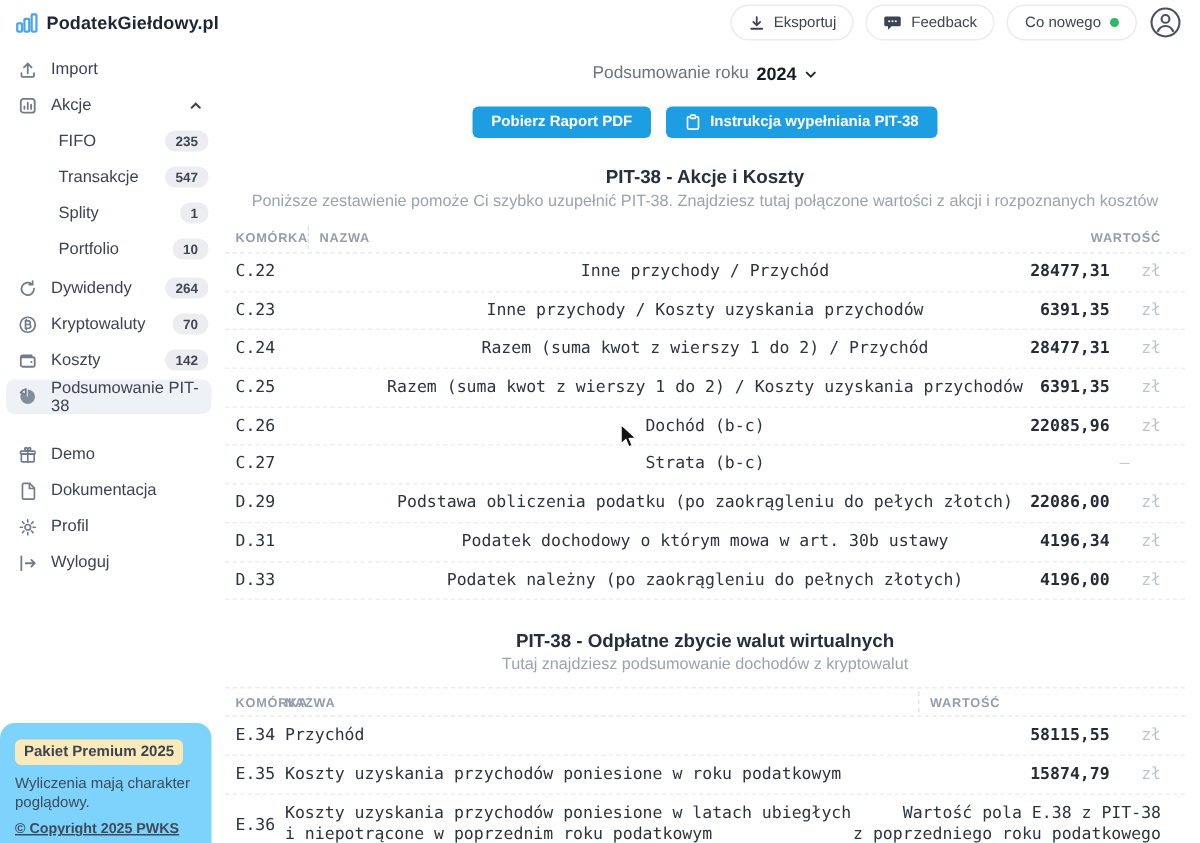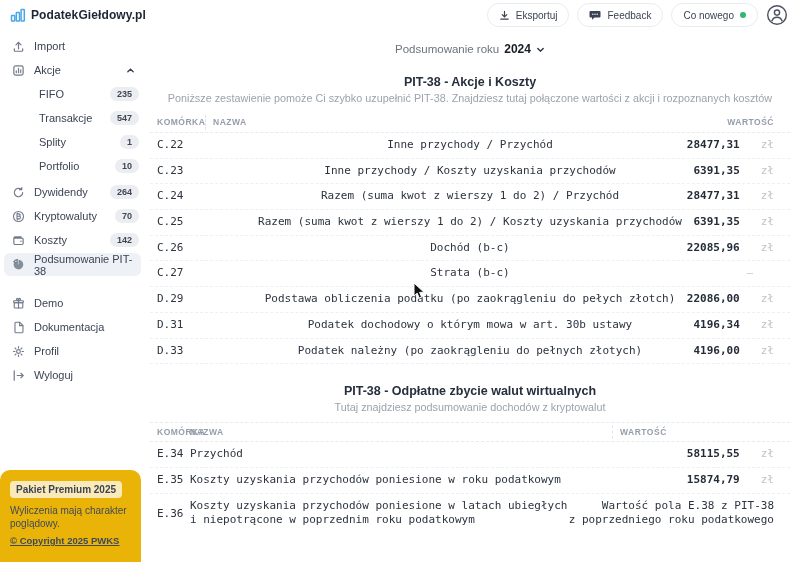--- a/index.html
+++ b/index.html
@@ -23,21 +23,21 @@
   .sidebar{width:145px;flex:0 0 145px;position:relative;padding-top:4px;}
   .nav-item{display:flex;align-items:center;gap:9px;height:24px;padding:0 6px 0 12px;font-size:11px;
     color:#3b4354;cursor:pointer;}
   .nav-item .ic{width:13px;height:13px;flex:0 0 13px;color:#717b8a;display:flex;}
   .nav-sub{padding-left:39px;}
   .badge{margin-left:auto;background:#ebedf1;color:#3f4756;font-size:9px;font-weight:600;
     padding:2px 7px;border-radius:9px;}
   .chev{margin-left:auto;color:#3b4354;display:flex;margin-right:4px;}
   .nav-sel{background:#eef1f5;border-radius:6px;margin:1px 4px;height:23px;padding-left:8px;}
   .nav-gap{height:14px;}
-  .premium-box{position:absolute;left:0;right:4px;bottom:0;height:92px;background:#eab308;
+  .premium-box{position:absolute;left:0;right:4px;bottom:0;height:80px;background:#7dd3fc;
     border-radius:10px 10px 0 0;padding:9px 10px 0 10px;box-sizing:border-box;}
   .premium-badge{display:inline-block;background:#fbeab9;border-radius:4px;padding:3px 6px;
     font-size:10px;font-weight:700;color:#3c4454;}
   .premium-note{margin-top:6px;font-size:10px;line-height:13px;color:#3f4a59;}
   .copyright{margin-top:5px;font-size:9.5px;font-weight:600;color:#3f4a59;text-decoration:underline;cursor:pointer;}
 
   
   .main{flex:1;padding:0 10px 0 5px;min-width:0;}
   .year-row{margin-top:12px;display:flex;justify-content:center;align-items:center;gap:5px;cursor:pointer;}
   .year-label{font-size:11.5px;color:#6a7380;}
@@ -259,20 +259,34 @@
       <div class="year-row">
         <span class="year-label">Podsumowanie roku</span>
         <span class="year-value">2024</span>
         <span>
           <svg width="9" height="9" viewBox="0 0 10 10" fill="none" stroke="#222a36" stroke-width="1.5" stroke-linecap="round">
               <path d="M2 3.8 L5 6.8 L8 3.8"></path>
             </svg>
         </span>
       </div>
 
+      <div class="btn-row">
+        <button class="blue-btn">
+          <span>Pobierz Raport PDF</span>
+        </button>
+        <button class="blue-btn">
+          <span>
+            <svg width="10" height="11" viewBox="0 0 10 12" fill="none" stroke="#fff" stroke-width="1.2" stroke-linecap="round">
+              <rect x="1" y="2" width="8" height="9" rx="1"></rect>
+              <rect x="3.2" y="0.8" width="3.6" height="2.4" rx="0.6" fill="#1d9ee3"></rect>
+            </svg>
+          </span>
+          <span>Instrukcja wypełniania PIT-38</span>
+        </button>
+      </div>
 
       <div class="sec-title">PIT-38 - Akcje i Koszty</div>
       <div class="sec-sub">Poniższe zestawienie pomoże Ci szybko uzupełnić PIT-38. Znajdziesz tutaj połączone wartości z akcji i rozpoznanych kosztów</div>
 
       <div class="thead">
         <span class="h-abs" style="left:7px">KOMÓRKA</span>
         <span class="h-sep" style="left:55px"></span>
         <span class="h-abs" style="left:63px">NAZWA</span>
         <span class="h-abs" style="right:16px">WARTOŚĆ</span>
       </div>

